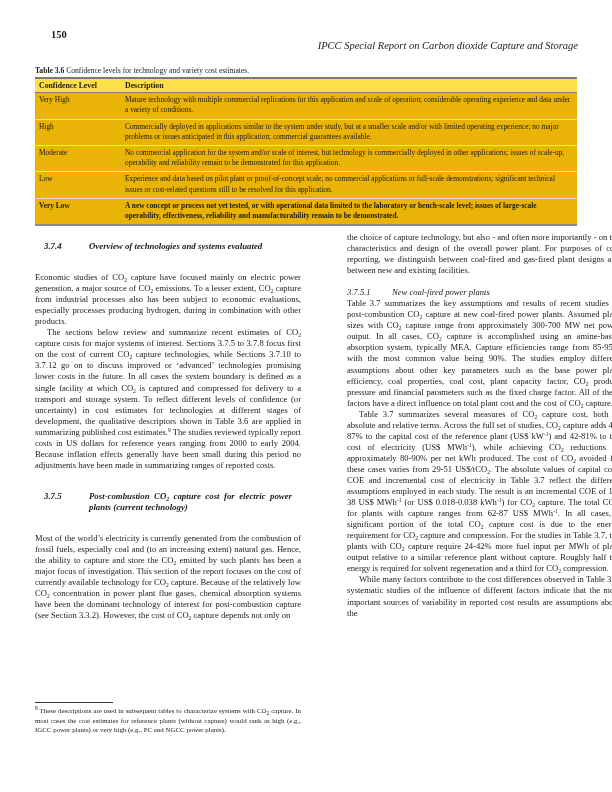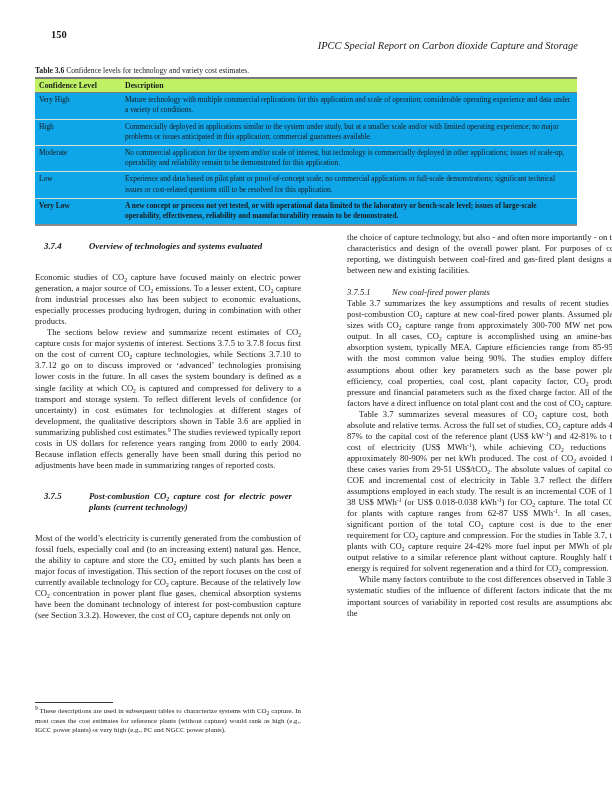--- a/index.html
+++ b/index.html
@@ -6,23 +6,23 @@
   body { width:612px; height:792px; position:relative; overflow:hidden;
          font-family:"Liberation Serif", "DejaVu Serif", serif; color:#1a1a1a; }
   .page-num { position:absolute; left:35px; top:29px; font-size:10.5px; font-weight:bold;margin-left:16px; }
   .running-head { position:absolute; right:34px; top:40px; font-size:10.5px; font-style:italic; }
 
   .table-caption { position:absolute; left:35px; top:66px; font-size:7.6px; }
   .table-caption b { font-weight:bold; }
 
   .conf-table { position:absolute; left:35px; top:77px; width:542px; border-collapse:collapse;
                 font-size:7.4px; line-height:10.2px; }
-  .conf-table thead tr { background:#bef264; border-top:2px solid #7a7a7a; border-bottom:1.5px solid #7a7a7a; }
+  .conf-table thead tr { background:#fde047; border-top:2px solid #7a7a7a; border-bottom:1.5px solid #7a7a7a; }
   .conf-table th { text-align:left; font-weight:bold; padding:2px 4px 1px 4px; font-size:7.8px; }
-  .conf-table tbody tr { background:#0ea5e9; border-bottom:1px solid #d6dfd2; }
+  .conf-table tbody tr { background:#eab308; border-bottom:1px solid #d6dfd2; }
   .conf-table tbody tr:last-child { border-bottom:2px solid #8a8a8a;font-weight:bold; }
   .conf-table td { vertical-align:top; padding:2px 4px 3px 4px; }
   .conf-table td.lvl { width:78px; }
 
   .col { position:absolute; width:266px; font-size:8.6px; line-height:11.05px; text-align:justify; }
   .col.left { left:35px; top:232px; }
   .col.right { left:303px; top:232px; width:273px;margin-left:44px; }
   .col p { margin:0; }
   .col p.indent { text-indent:12px; }
 

